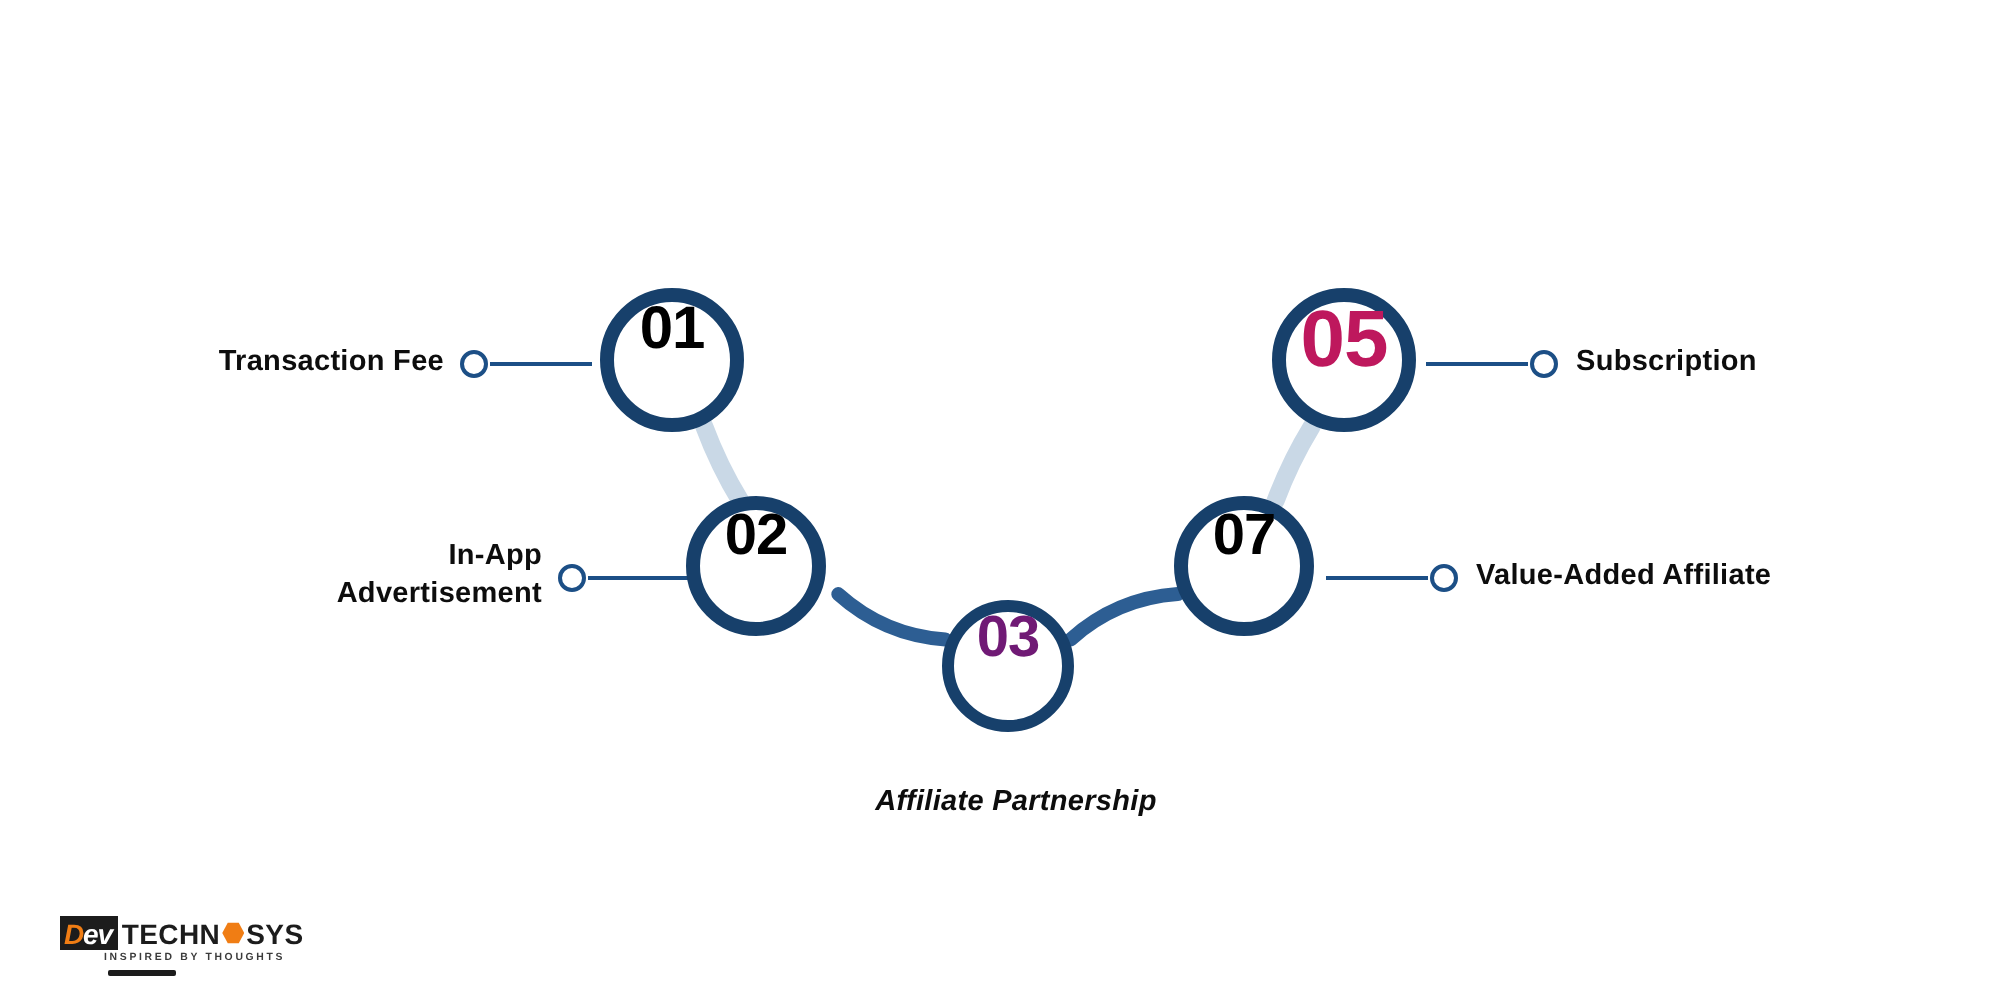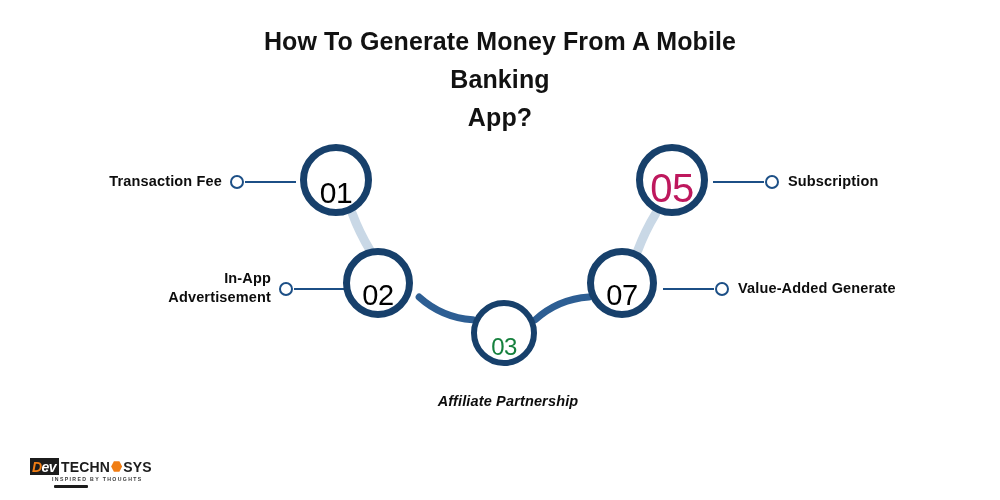--- a/index.html
+++ b/index.html
@@ -42,23 +42,23 @@
     height: 500px;
   }
 
   
   .node {
     position: absolute;
     border-radius: 50%;
     background: #ffffff;
     box-sizing: border-box;
     display: flex;
-    align-items: flex-end;
+    align-items: flex-start;
     justify-content: center;
-    font-weight: normal;
+    font-weight: bold;
     color: #000000;
     letter-spacing: -0.5px;
   }
   .node-num {
     display: block;
     line-height: 1;
     transform: translateY(-1px);
   }
 
   
@@ -135,25 +135,20 @@
     background: #1c1c1c;
     margin: 3px 0 0 24px;
     border-radius: 1px;
   }
 </style>
 </head>
 <body>
 
 <div id="canvas">
 
-  <div id="title">
-    <span>How To Generate Money From A Mobile Banking</span>
-    <br>
-    <span>App?</span>
-  </div>
 
   <svg id="diagram" viewBox="0 0 1000 500" xmlns="http://www.w3.org/2000/svg">
     <g id="link-layer">
         <path d="M 352.1579755516064 213.28542963630917 Q 359.4191386081942 232.82320718706396 370.2787264903289 250.61417657007755" fill="none" stroke="#C9D8E6" stroke-width="9" stroke-linecap="round"></path>
         <path d="M 419.14706194428453 297.04536523062905 Q 442.01926137883316 317.5976662409298 472.6944414970646 319.7349328377392" fill="none" stroke="#2D5E93" stroke-width="7" stroke-linecap="round"></path>
         <path d="M 535.3055585029354 319.7349328377392 Q 558.177757937484 299.1826318274384 588.8529380557154 297.04536523062905" fill="none" stroke="#2D5E93" stroke-width="7" stroke-linecap="round"></path>
         <path d="M 637.721273509671 250.61417657007755 Q 644.9824365662588 231.07639901932274 655.8420244483935 213.28542963630917" fill="none" stroke="#C9D8E6" stroke-width="9" stroke-linecap="round"></path>
       </g>
     <g id="connector-layer">
         <line x1="245" y1="182" x2="296" y2="182" stroke="#1C4F86" stroke-width="2"></line>
@@ -167,37 +162,37 @@
       </g>
   </svg>
 
   <div id="node-layer">
       <div class="node" style="left: 300px; top: 144px; width: 72px; height: 72px; border: 7px solid rgb(23, 64, 107); font-size: 30px; color: rgb(0, 0, 0);">
         <span class="node-num">01</span>
       </div>
       <div class="node" style="left: 343px; top: 248px; width: 70px; height: 70px; border: 7px solid rgb(23, 64, 107); font-size: 29px; color: rgb(0, 0, 0);">
         <span class="node-num">02</span>
       </div>
-      <div class="node" style="left: 471px; top: 300px; width: 66px; height: 66px; border: 6px solid rgb(23, 64, 107); font-size: 24px; color: #15803d;">
+      <div class="node" style="left: 471px; top: 300px; width: 66px; height: 66px; border: 6px solid rgb(23, 64, 107); font-size: 29px; color: #701a75;">
         <span class="node-num">03</span>
       </div>
       <div class="node" style="left: 587px; top: 248px; width: 70px; height: 70px; border: 7px solid rgb(23, 64, 107); font-size: 29px; color: rgb(0, 0, 0);">
         <span class="node-num">07</span>
       </div>
       <div class="node" style="left: 636px; top: 144px; width: 72px; height: 72px; border: 7px solid rgb(23, 64, 107); font-size: 40px; color: #be185d;">
         <span class="node-num">05</span>
       </div>
     </div>
 
   <div id="label-layer">
       <div class="label label-left" style="right: 778px; width: 260px; top: 172px;">Transaction Fee</div>
       <div class="label label-left" style="right: 729px; width: 260px; top: 269px; text-align: right;">In-App
 Advertisement</div>
       <div class="label label-below" style="left: 358px; width: 300px; top: 392px; font-style: italic;">Affiliate Partnership</div>
-      <div class="label label-right" style="left: 738px; width: 260px; top: 279px;">Value-Added Generate</div>
+      <div class="label label-right" style="left: 738px; width: 260px; top: 279px;">Value-Added Affiliate</div>
       <div class="label label-right" style="left: 788px; width: 260px; top: 172px;">Subscription</div>
     </div>
 
   <div id="logo">
     <div class="logo-row">
       <div class="logo-dev">
           <span class="d-accent">D</span>
           <span>ev</span>
         </div>
       <div class="logo-tech">

